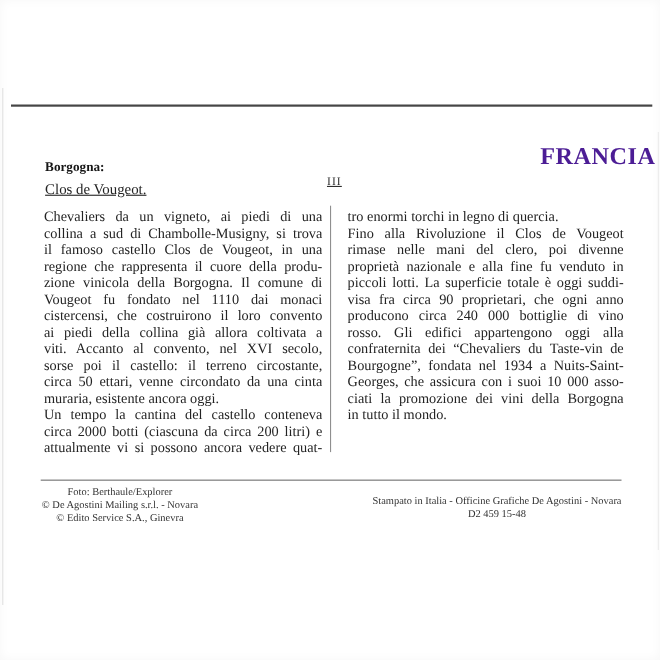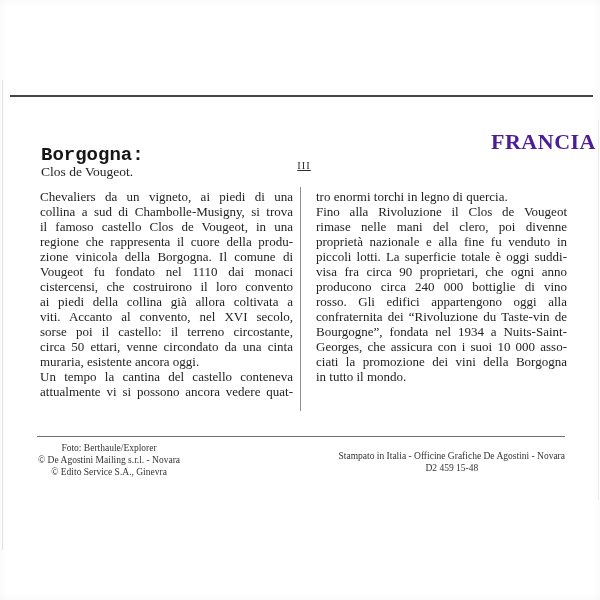--- a/index.html
+++ b/index.html
@@ -19,22 +19,22 @@
 
   .title {
     position:absolute; left:8px; right:4px; top:129px;
     text-align:right; font-size:22px; font-weight:bold;
     letter-spacing:0.5px; color:#4c1d95;
   }
   .numeral {
     position:absolute; left:8px; right:0; top:160px;
     text-align:center; font-size:10.5px; letter-spacing:1px; color:#2e2e2e;text-decoration:underline;
   }
-  .region  { position:absolute; left:41px; top:144px; font-size:19px; font-weight:bold; color:#161616;font-family:Liberation Mono, monospace; }
-  .subject { position:absolute; left:41px; top:164px; font-size:13.5px; }
+  .region  { position:absolute; left:41px; top:144px; font-size:12px; font-weight:bold; color:#161616; }
+  .subject { position:absolute; left:41px; top:164px; font-size:13.5px;text-decoration:underline; }
 
   .col { position:absolute; top:189px; }
   .col-left  { left:40px;  width:253px; }
   .col-right { left:316px; width:251px; }
 
   .tline {
     height:15px; line-height:15px; font-size:13px;
     text-align:justify; text-align-last:justify;
     overflow:hidden; white-space:normal;
   }
@@ -64,35 +64,36 @@
     <div class="tline">regione che rappresenta il cuore della produ-</div>
     <div class="tline">zione vinicola della Borgogna. Il comune di</div>
     <div class="tline">Vougeot fu fondato nel 1110 dai monaci</div>
     <div class="tline">cistercensi, che costruirono il loro convento</div>
     <div class="tline">ai piedi della collina già allora coltivata a</div>
     <div class="tline">viti. Accanto al convento, nel XVI secolo,</div>
     <div class="tline">sorse poi il castello: il terreno circostante,</div>
     <div class="tline">circa 50 ettari, venne circondato da una cinta</div>
     <div class="tline pend">muraria, esistente ancora oggi.</div>
     <div class="tline">Un tempo la cantina del castello conteneva</div>
+    <div class="tline">circa 2000 botti (ciascuna da circa 200 litri) e</div>
     <div class="tline">attualmente vi si possono ancora vedere quat-</div>
   </div>
 
 <div class="vdivider"></div>
 
 <div class="col col-right">
     <div class="tline pend">tro enormi torchi in legno di quercia.</div>
     <div class="tline">Fino alla Rivoluzione il Clos de Vougeot</div>
     <div class="tline">rimase nelle mani del clero, poi divenne</div>
     <div class="tline">proprietà nazionale e alla fine fu venduto in</div>
     <div class="tline">piccoli lotti. La superficie totale è oggi suddi-</div>
     <div class="tline">visa fra circa 90 proprietari, che ogni anno</div>
     <div class="tline">producono circa 240 000 bottiglie di vino</div>
     <div class="tline">rosso. Gli edifici appartengono oggi alla</div>
-    <div class="tline">confraternita dei “Rivoluzione du Taste-vin de</div>
+    <div class="tline">confraternita dei “Chevaliers du Taste-vin de</div>
     <div class="tline">Bourgogne”, fondata nel 1934 a Nuits-Saint-</div>
     <div class="tline">Georges, che assicura con i suoi 10 000 asso-</div>
     <div class="tline">ciati la promozione dei vini della Borgogna</div>
     <div class="tline pend">in tutto il mondo.</div>
   </div>
 
 <div class="rule-bottom"></div>
 
 <div class="footer-left">
     <div class="fline">Foto: Berthaule/Explorer</div>

